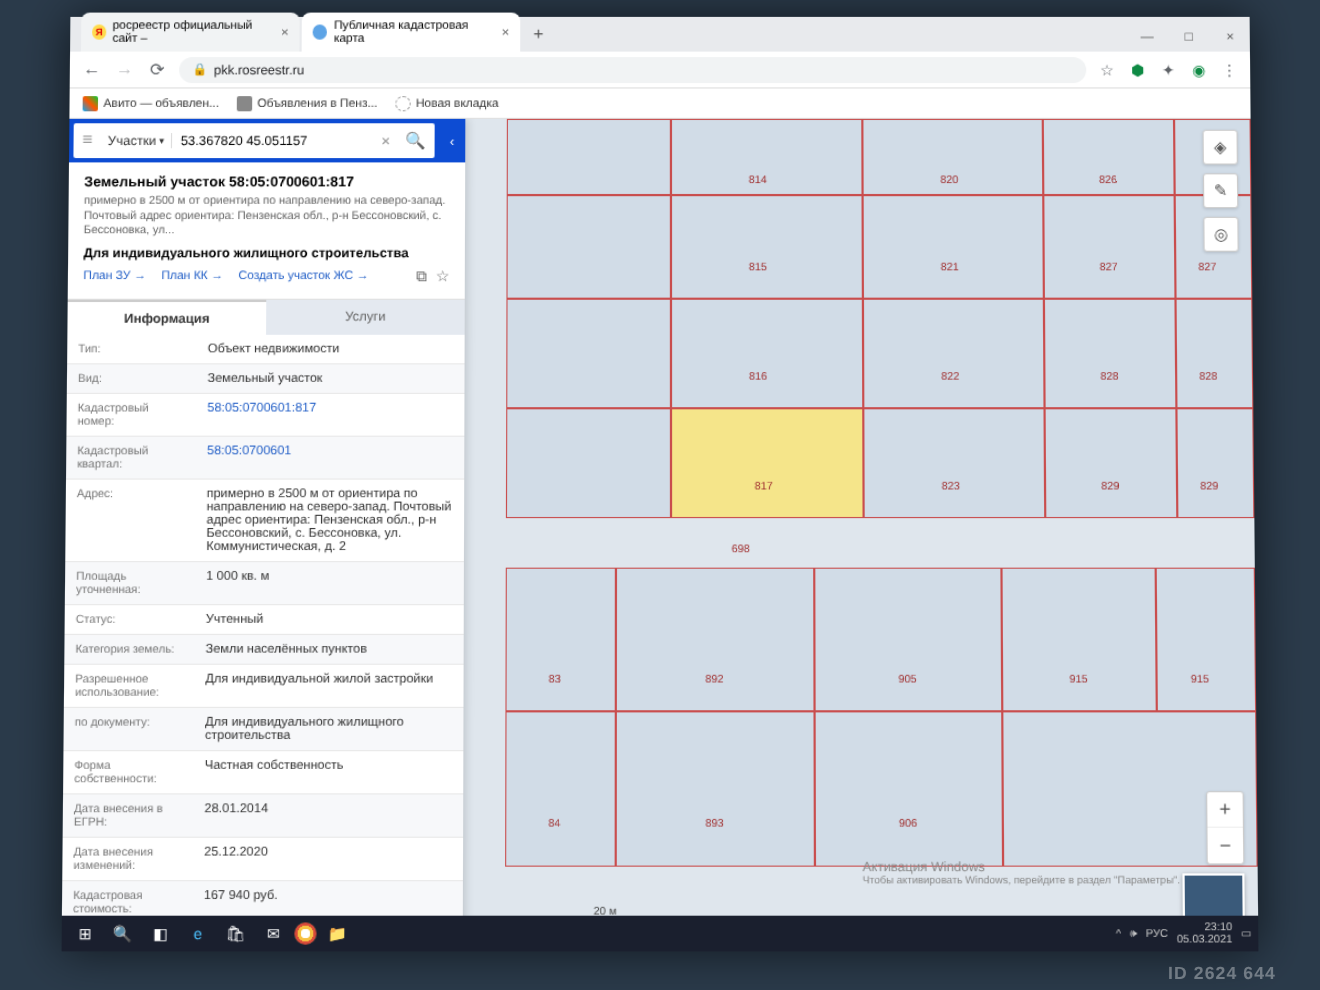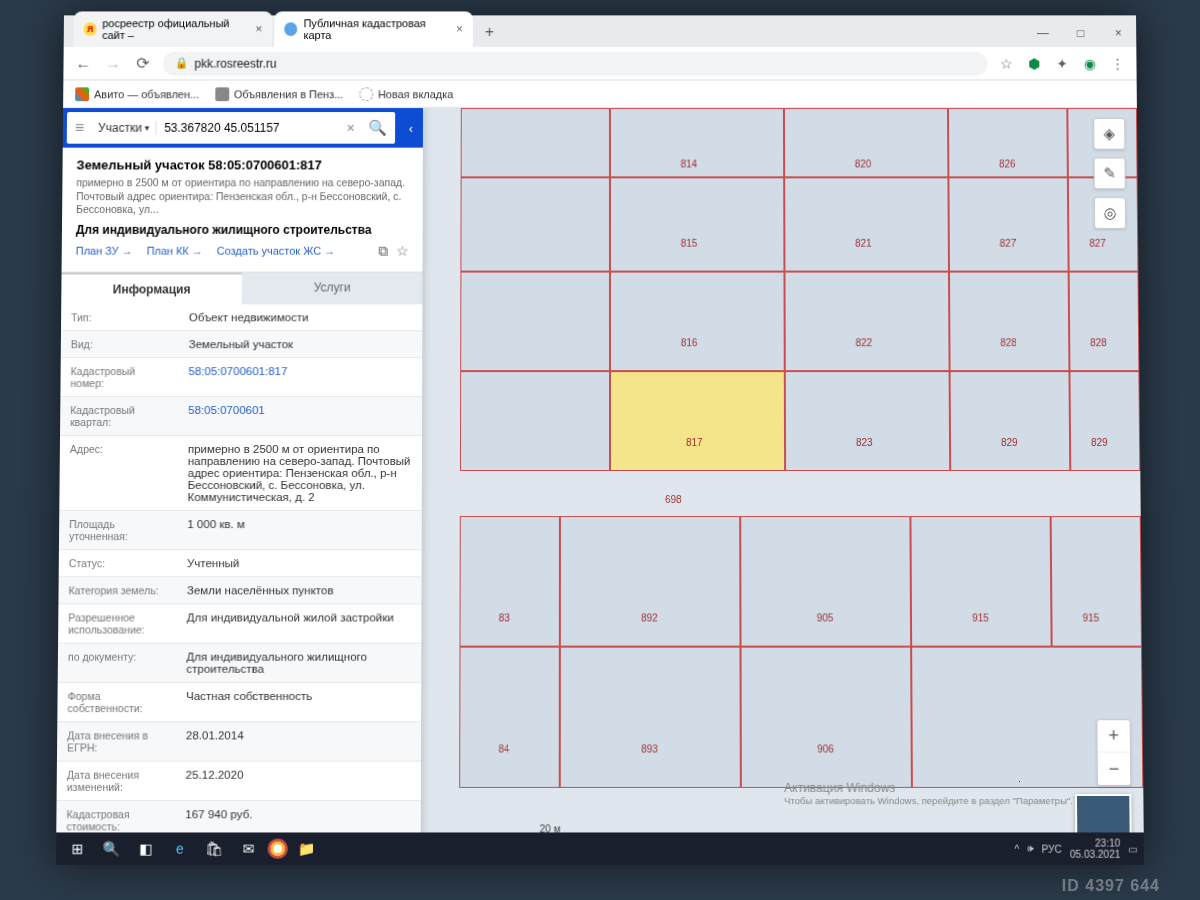--- a/index.html
+++ b/index.html
@@ -363,13 +363,13 @@
       <span>РУС</span>
       <div style="text-align:right;line-height:1.1">
         <div>23:10</div>
         <div>05.03.2021</div>
       </div>
       <span>▭</span>
     </div>
   </div>
 </div>
 
-<div class="watermark">ID 4397      644</div>
+<div class="watermark">ID 2624      644</div>
 
 </body></html>

